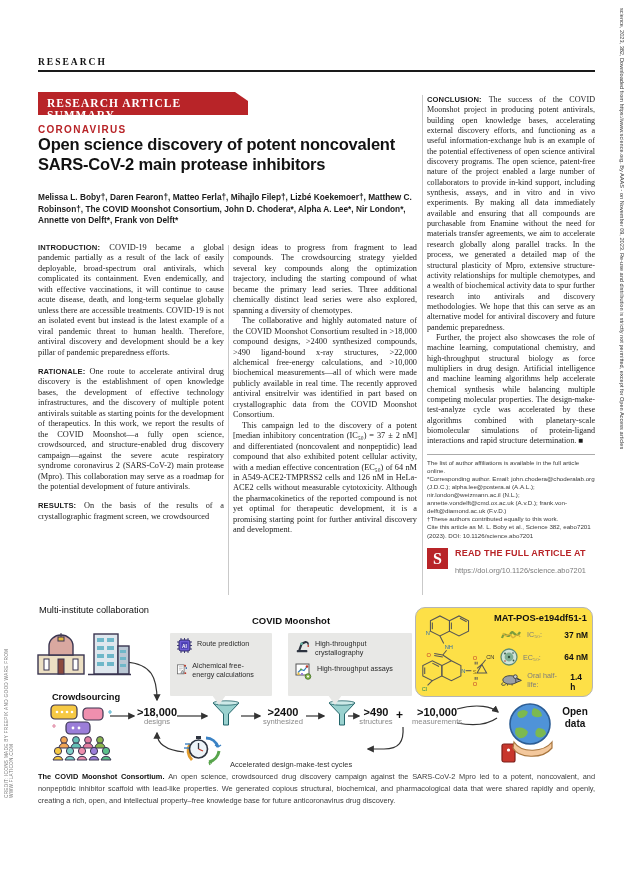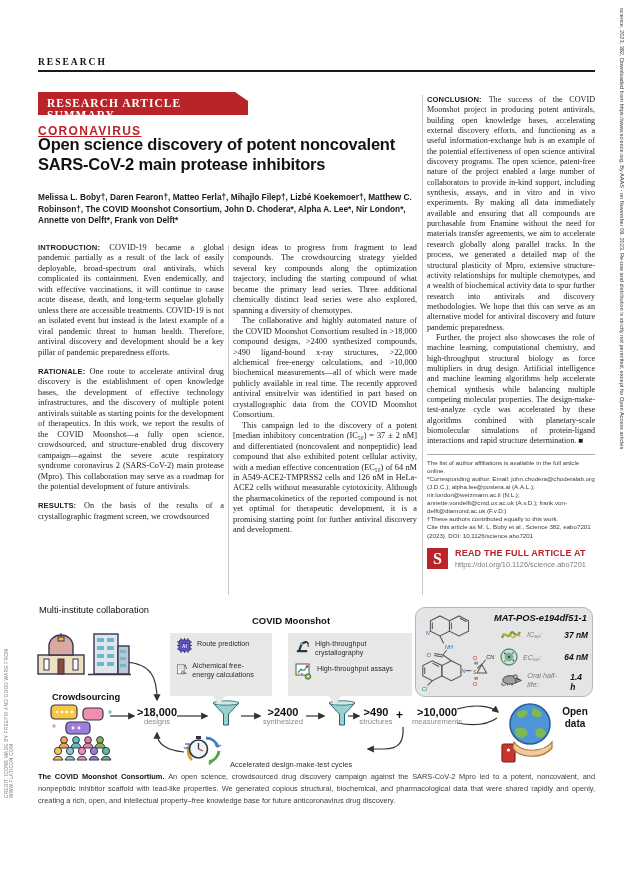--- a/index.html
+++ b/index.html
@@ -33,21 +33,21 @@
   <div class="vside" style="left:4px;top:598px;height:200px;font-size:4.7px;color:#777;transform:rotate(180deg);letter-spacing:.3px;">CREDIT: ICONS MADE BY FREEPIK AND GOOD WARE FROM WWW.FLATICON.COM</div>
 
   <div class="abs" style="left:38px;top:57px;font-weight:bold;font-size:9.5px;letter-spacing:2px;color:#111;">RESEARCH</div>
   <div class="abs" style="left:38px;top:70px;width:557px;height:2px;background:#1a1a1a;"></div>
 
   <div class="abs" style="left:38px;top:92px;width:210px;height:23px;background:#b82428;
               clip-path:polygon(0 0, 197px 0, 100% 9px, 100% 100%, 0 100%);">
     <span style="display:block;color:#fff;font-weight:bold;font-size:11.5px;letter-spacing:1px;padding:5px 0 0 9px;">RESEARCH ARTICLE SUMMARY</span>
   </div>
 
-  <div class="abs sans" style="left:38px;top:124px;font-weight:bold;font-size:12px;letter-spacing:1.3px;color:#b82428;text-decoration:underline;">CORONAVIRUS</div>
+  <div class="abs sans" style="left:38px;top:124px;font-weight:bold;font-size:10px;letter-spacing:1.3px;color:#b82428;">CORONAVIRUS</div>
   <div class="abs sans" style="left:38px;top:135px;width:372px;font-weight:bold;font-size:16.5px;line-height:19.5px;color:#121212;letter-spacing:-.2px;">Open science discovery of potent noncovalent SARS-CoV-2 main protease inhibitors</div>
   <div class="abs sans" style="left:38px;top:192px;width:392px;font-weight:bold;font-size:8.3px;line-height:11.6px;color:#1c1c1c;">Melissa L. Boby†, Daren Fearon†, Matteo Ferla†, Mihajlo Filep†, Lizbé Koekemoer†, Matthew C. Robinson†, The COVID Moonshot Consortium, John D. Chodera*, Alpha A. Lee*, Nir London*, Annette von Delft*, Frank von Delft*</div>
 
   <div class="colrule" style="left:228px;top:245px;height:350px;"></div>
   <div class="colrule" style="left:422px;top:95px;height:500px;"></div>
 
   <div class="abs" style="left:38px;top:243px;width:186px;">
     <p class="bp"><span class="slabel">INTRODUCTION: </span><span>COVID-19 became a global pandemic partially as a result of the lack of easily deployable, broad-spectrum oral antivirals, which complicated its containment. Even endemically, and with effective vaccinations, it will continue to cause acute disease, death, and long-term sequelae globally unless there are accessible treatments. COVID-19 is not an isolated event but instead is the latest example of a viral pandemic threat to human health. Therefore, antiviral discovery and development should be a key pillar of pandemic preparedness efforts.</span></p>
     <p class="bp gap"><span class="slabel">RATIONALE: </span><span>One route to accelerate antiviral drug discovery is the establishment of open knowledge bases, the development of effective technology infrastructures, and the discovery of multiple potent antivirals suitable as starting points for the development of therapeutics. In this work, we report the results of the COVID Moonshot—a fully open science, crowdsourced, and structure-enabled drug discovery campaign—against the severe acute respiratory syndrome coronavirus 2 (SARS-CoV-2) main protease (Mpro). This collaboration may serve as a roadmap for the potential development of future antivirals.</span></p>
     <p class="bp gap"><span class="slabel">RESULTS: </span><span>On the basis of the results of a crystallographic fragment screen, we crowdsourced</span></p>
@@ -65,21 +65,21 @@
     <div style="border-top:1px solid #aaa;margin-top:7px;padding-top:4px;">
       <p class="fnote">The list of author affiliations is available in the full article online.</p>
       <p class="fnote">*Corresponding author. Email: john.chodera@choderalab.org (J.D.C.); alpha.lee@postera.ai (A.A.L.); nir.london@weizmann.ac.il (N.L.); annette.vondelft@cmd.ox.ac.uk (A.v.D.); frank.von-delft@diamond.ac.uk (F.v.D.)</p>
       <p class="fnote">†These authors contributed equally to this work.</p>
       <p class="fnote">Cite this article as M. L. Boby et al., Science 382, eabo7201 (2023). DOI: 10.1126/science.abo7201</p>
     </div>
     <div style="display:flex;gap:7px;margin-top:8px;align-items:flex-start;">
       <div style="width:21px;height:21px;background:#b82428;color:#fff;font-family:'Liberation Serif',serif;font-weight:bold;font-size:16px;text-align:center;line-height:21px;">S</div>
       <div>
         <div class="sans" style="font-weight:bold;font-size:9px;color:#b82428;letter-spacing:.2px;">READ THE FULL ARTICLE AT</div>
-        <div class="sans" style="font-size:7.4px;color:#7a7a7a;margin-top:2px;">https://doi.org/10.1126/science.abo7201</div>
+        <div class="sans" style="font-size:7.4px;color:#7a7a7a;margin-top:8px;">https://doi.org/10.1126/science.abo7201</div>
       </div>
     </div>
   </div>
 
   <svg class="abs" style="left:0;top:590px;" width="628" height="185" viewBox="0 590 628 185">
     <defs>
       <marker id="arr" viewBox="0 0 8 8" refX="6.5" refY="4" markerWidth="6" markerHeight="6" orient="auto-start-reverse">
         <path d="M0,0 L8,4 L0,8 Z" fill="#333"></path>
       </marker>
     </defs>
@@ -275,21 +275,21 @@
     <circle cx="8.5" cy="52" r="1.6" fill="#fff"></circle>
     <path d="M13,50 C18,60 42,62 52,50 L52,44 C44,54 22,56 14,44 Z" fill="#f3c89d" stroke="#a8763e" stroke-width="1.2"></path>
     <circle cx="30" cy="26" r="20" fill="#4f93d8" stroke="#2c5d94" stroke-width="1.6"></circle>
     <path d="M18,14 q6,-4 10,0 q-2,6 -8,6 q-4,-2 -2,-6 z" fill="#7cb950"></path>
     <path d="M34,10 q8,2 8,8 q-6,3 -10,-1 q-1,-5 2,-7 z" fill="#7cb950"></path>
     <path d="M16,30 q8,-2 12,4 q-2,7 -9,6 q-6,-4 -3,-10 z" fill="#7cb950"></path>
     <path d="M38,30 q8,0 8,6 q-5,6 -10,2 q-2,-5 2,-8 z" fill="#7cb950"></path>
   </svg>
   <div class="abs sans" style="left:556px;top:706px;width:38px;text-align:center;font-weight:bold;font-size:10px;line-height:11.5px;color:#111;">Open data</div>
 
-  <div class="abs" style="left:415px;top:607px;width:176px;height:88px;border:1px solid #b5b5b5;border-radius:10px;background:#e5e5e5;font-style:italic;">
+  <div class="abs" style="left:415px;top:607px;width:176px;height:88px;border:1px solid #b5b5b5;border-radius:10px;background:#fde047;">
     <div class="sans" style="position:absolute;left:78px;top:5px;font-weight:bold;font-size:9.3px;color:#111;">MAT-POS-e194df51-1</div>
 
     <svg style="position:absolute;left:3px;top:7px;" width="80" height="80" viewBox="0 0 80 84">
       <g fill="none" stroke="#555" stroke-width="1.1">
         <polygon points="10,6 20,1 30,6 30,17 20,22 10,17" fill="none"></polygon>
         <polygon points="30,6 40,1 50,6 50,17 40,22 30,17" fill="none"></polygon>
         <line x1="12" y1="8" x2="12" y2="15"></line>
           <line x1="32" y1="8" x2="32" y2="15"></line>
           <line x1="41" y1="3.5" x2="48" y2="7"></line>
         <line x1="20" y1="22" x2="24" y2="30"></line>

